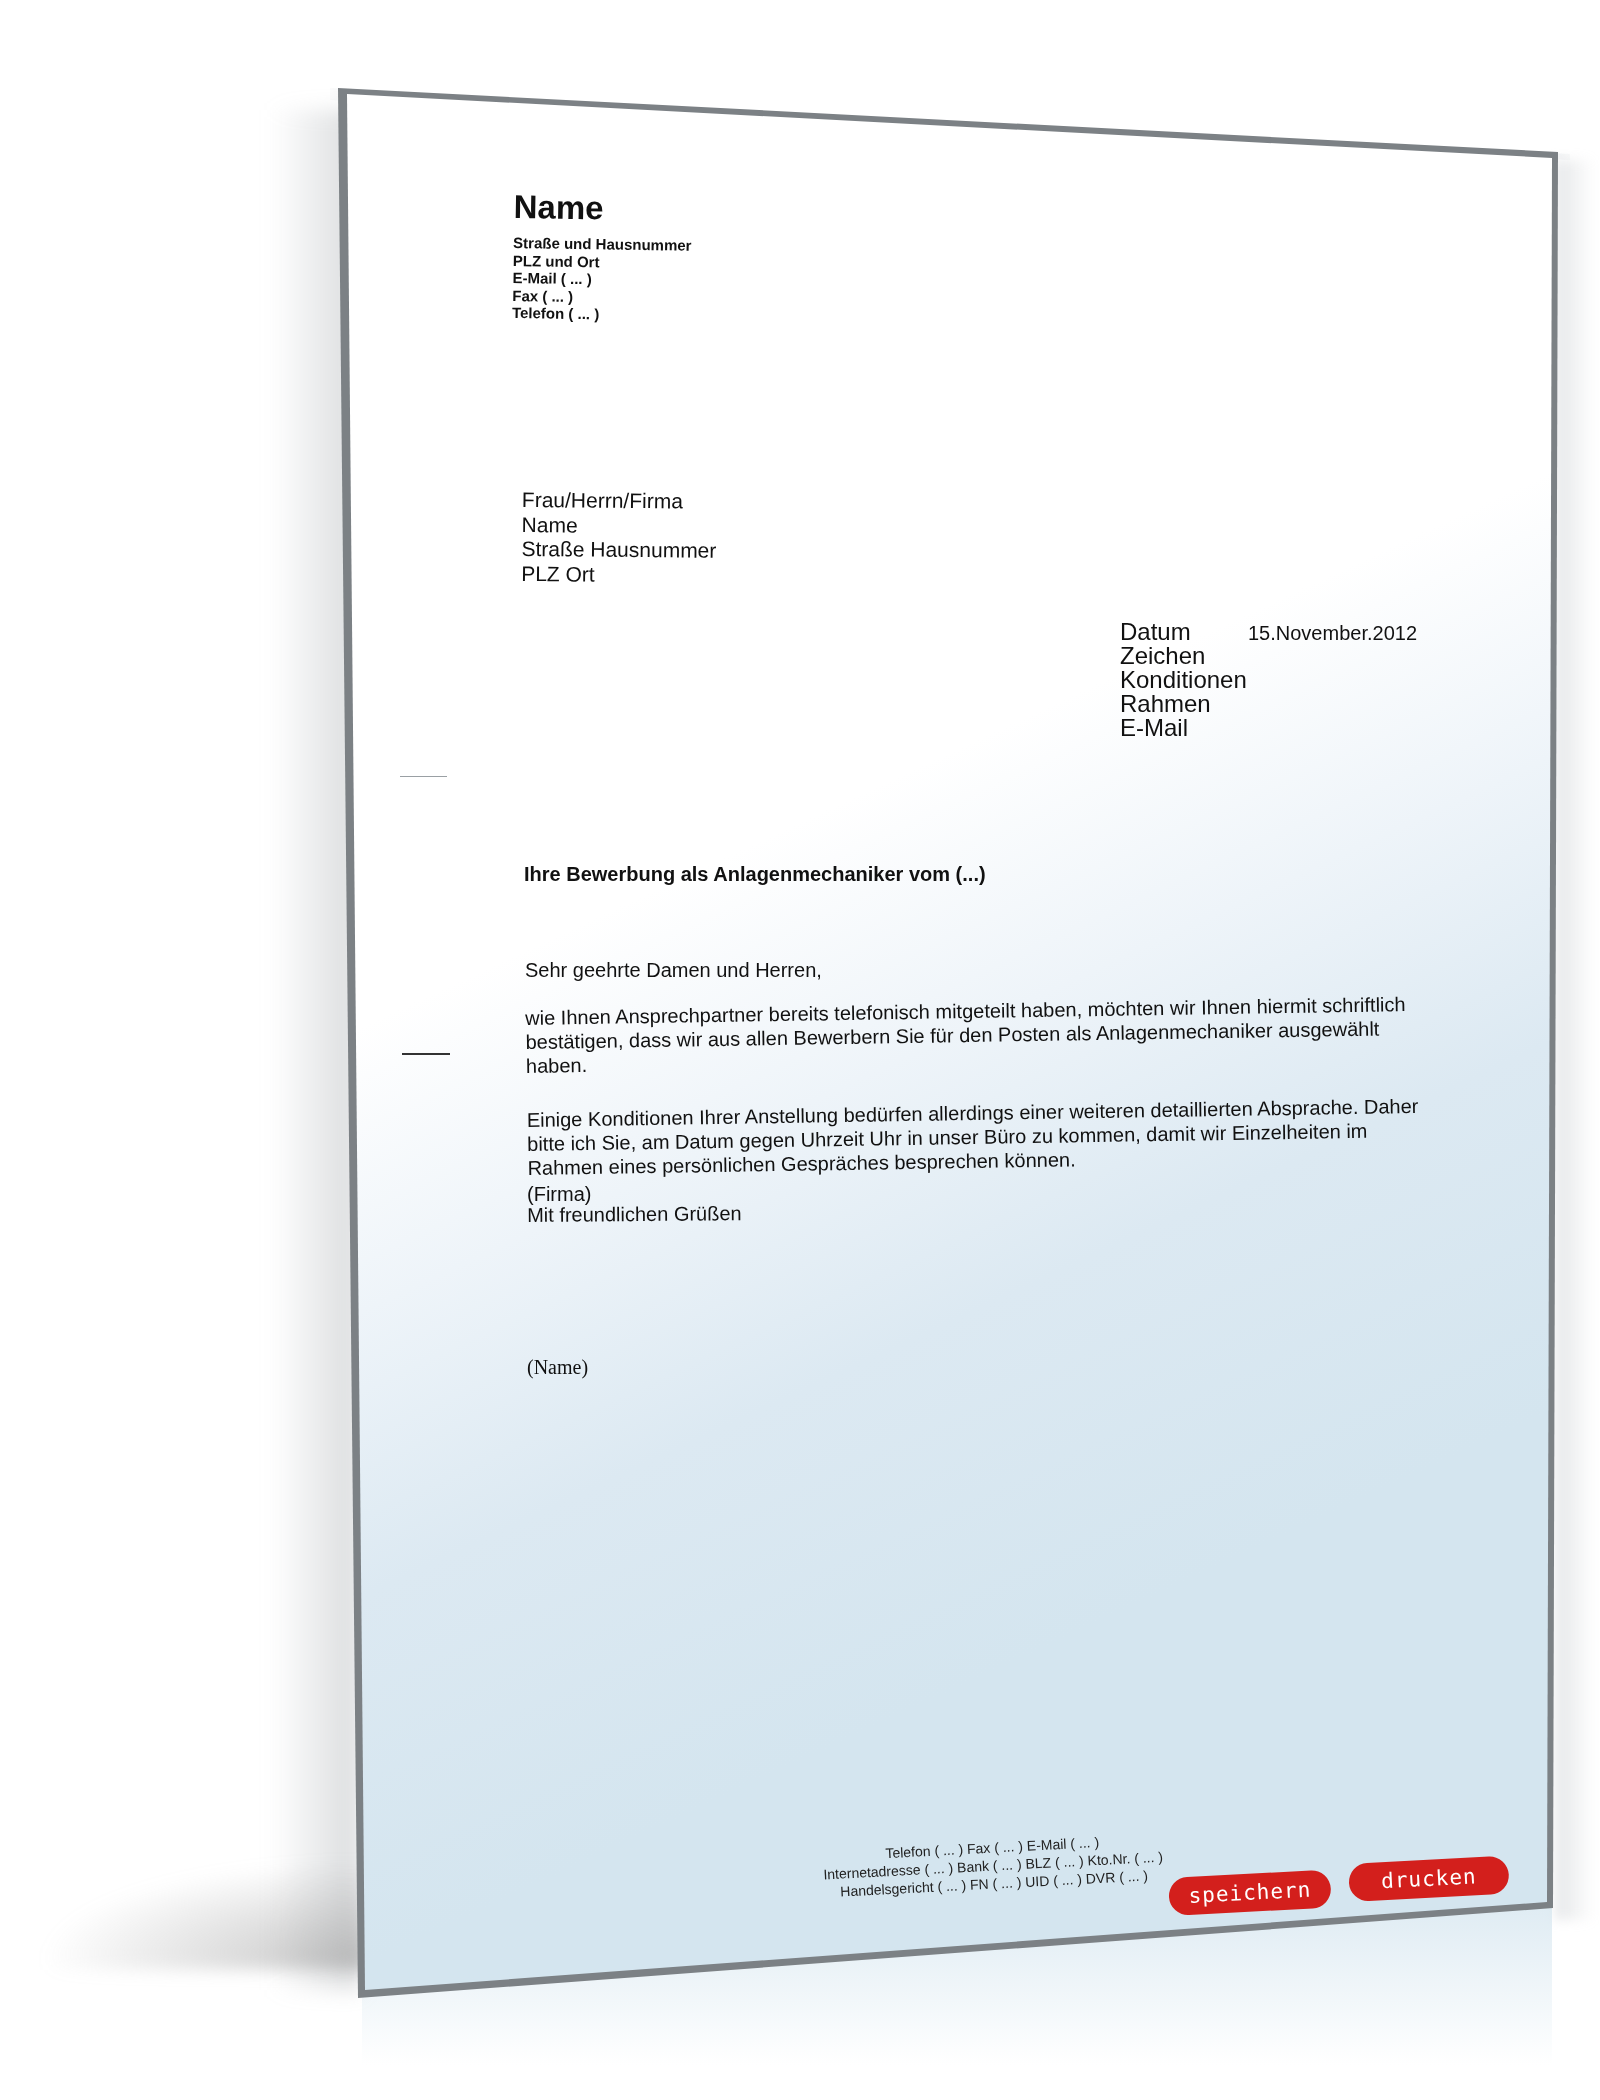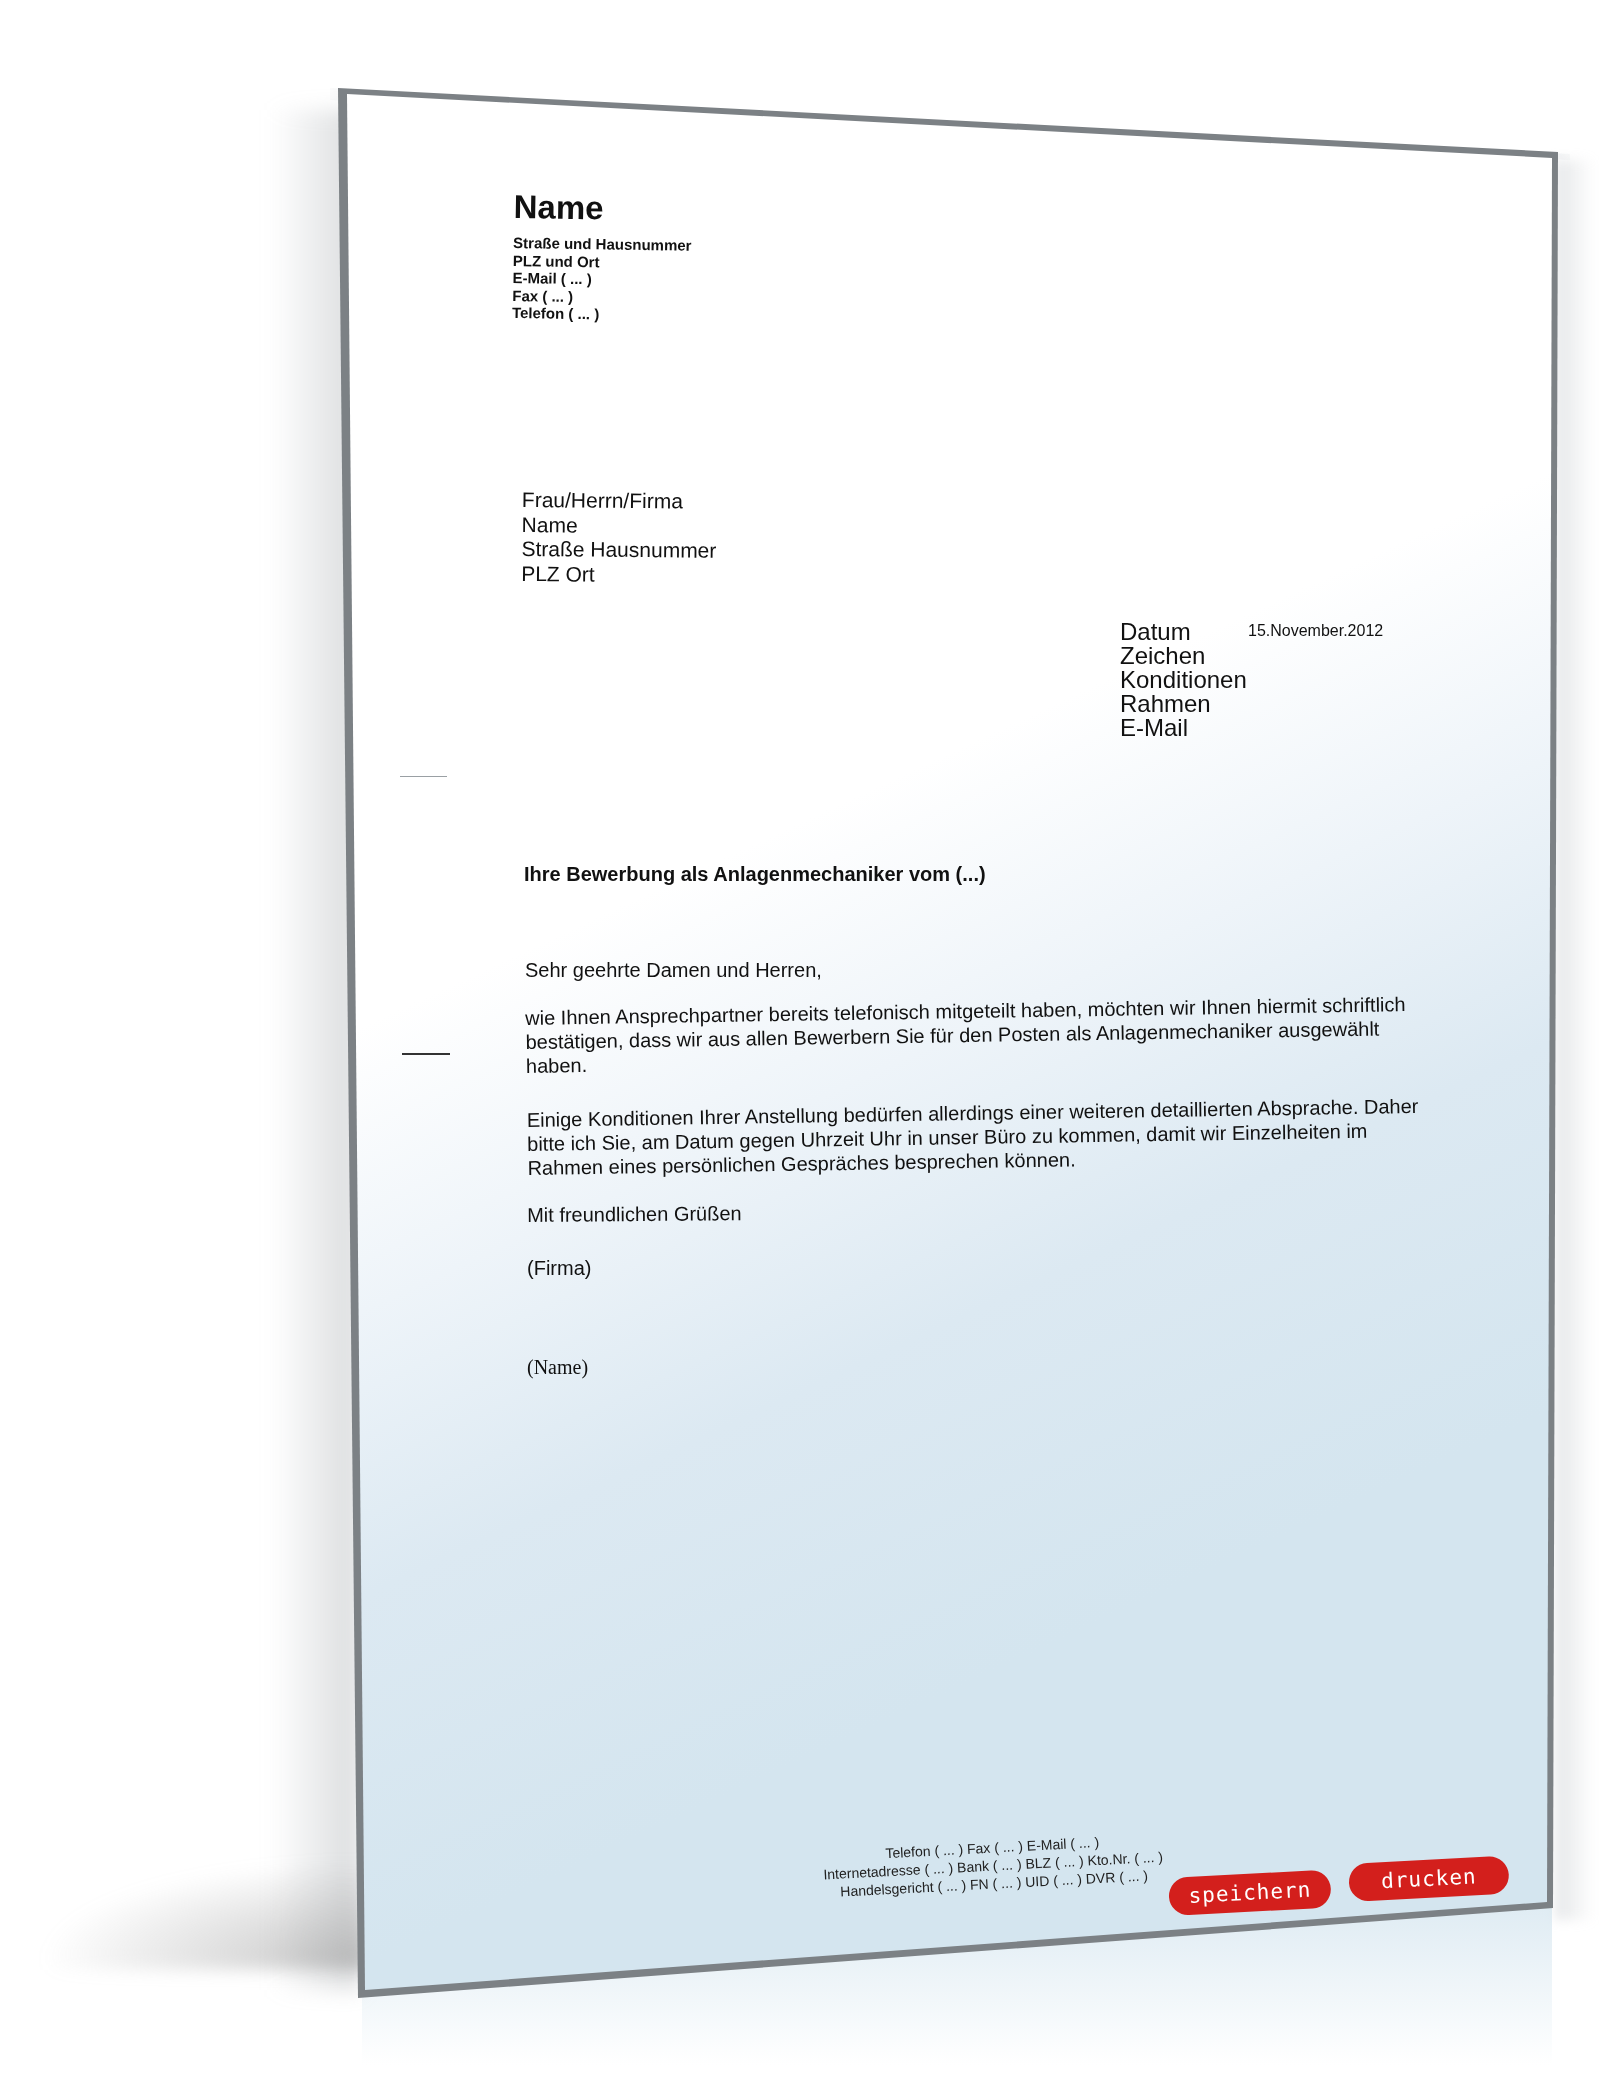--- a/index.html
+++ b/index.html
@@ -45,21 +45,21 @@
     .page {
       position: absolute; left: 0; top: 0; width: 1600px; height: 2100px;
       background: linear-gradient(155deg, #ffffff 0%, #ffffff 42%, #eef4f9 52%, #dce9f2 62%, #d4e5ef 75%, #d4e5ef 100%);
       clip-path: polygon(347px 94px, 1552px 158px, 1547px 1902px, 365px 1990px);
     }
     .layer { position: absolute; white-space: nowrap; transform-origin: 0 0; }
     .sender-name { font-weight: bold; font-size: 33px; }
     .sender-lines { font-weight: bold; font-size: 15px; line-height: 17.5px; }
     .recipient { font-size: 21px; line-height: 24.5px; }
     .info-labels { font-size: 24px; line-height: 24px; }
-    .info-value { font-size: 16px; }
+    .info-value { font-size: 20px; }
     .subject { font-weight: bold; font-size: 20px; }
     .body-text { font-size: 20px; line-height: 24px; }
     .para { margin: 0 0 30px 0; }
     .fold-mark { position: absolute; height: 1px; }
     .footer-lines { font-size: 14px; line-height: 18px; text-align: center; color: #222; }
     .btn {
       position: absolute; background: #d31f1c; color: #ffffff;
       border-radius: 22px; font-family: "DejaVu Sans Mono", monospace; font-size: 21px;
       display: flex; align-items: center; justify-content: center;
       transform-origin: 0 0; letter-spacing: 1px; cursor: pointer;
@@ -118,21 +118,21 @@
     <div>haben.</div>
   </div>
   <div class="para">
     <div>Einige Konditionen Ihrer Anstellung bedürfen allerdings einer weiteren detaillierten Absprache. Daher</div>
     <div>bitte ich Sie, am Datum gegen Uhrzeit Uhr in unser Büro zu kommen, damit wir Einzelheiten im</div>
     <div>Rahmen eines persönlichen Gespräches besprechen können.</div>
   </div>
 </div>
 
 <div class="layer body-text" style="left:527px; top:1203px; transform: rotate(-0.5deg);">Mit freundlichen Grüßen</div>
-<div class="layer body-text" style="left:527px; top:1256px;text-align:right;">(Firma)</div>
+<div class="layer body-text" style="left:527px; top:1182px;text-align:right;">(Firma)</div>
 <div class="layer body-text" style="left:527px; top:1355px;font-family:Liberation Serif, serif;">(Name)</div>
 
 <div class="layer footer-lines" style="left:812px; top:1848px; width:360px; transform: rotate(-3deg);">
   <div>Telefon ( ... )  Fax ( ... )   E-Mail ( ... )</div>
   <div>Internetadresse ( ... )   Bank ( ... )   BLZ ( ... )   Kto.Nr. ( ... )</div>
   <div>Handelsgericht ( ... )   FN ( ... )   UID ( ... )   DVR ( ... )</div>
 </div>
 
 <div class="btn" style="left:1168px; top:1878px; width:162px; height:38px; transform: rotate(-3deg);">speichern</div>
 <div class="btn" style="left:1348px; top:1864px; width:160px; height:38px; transform: rotate(-3deg);">drucken</div>

